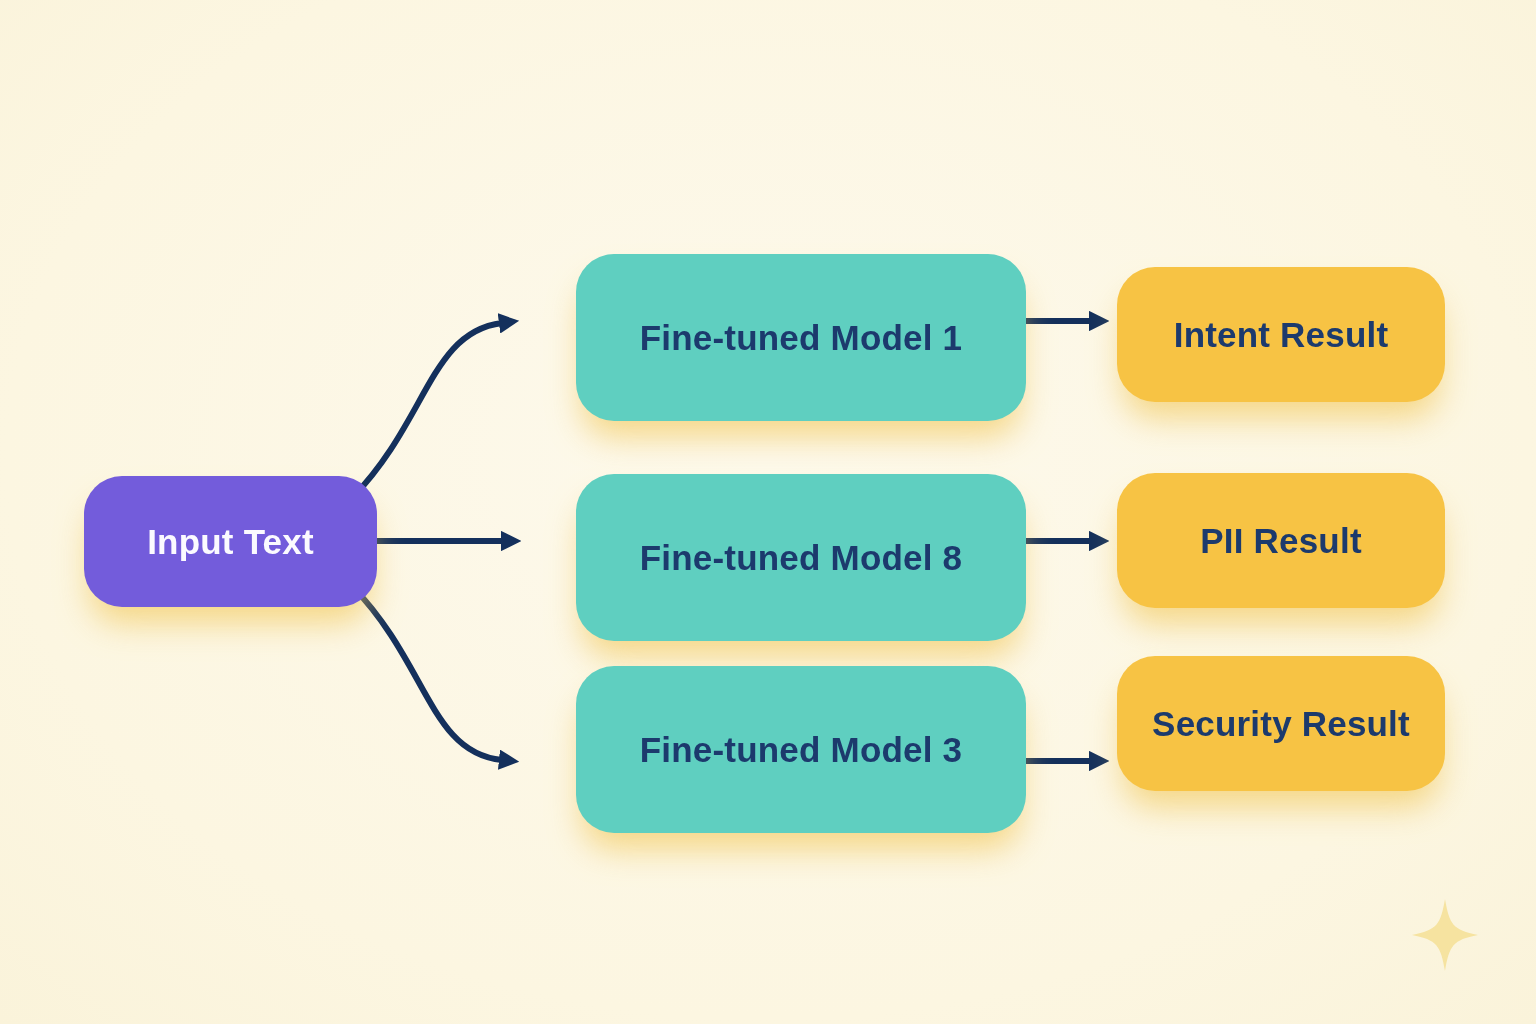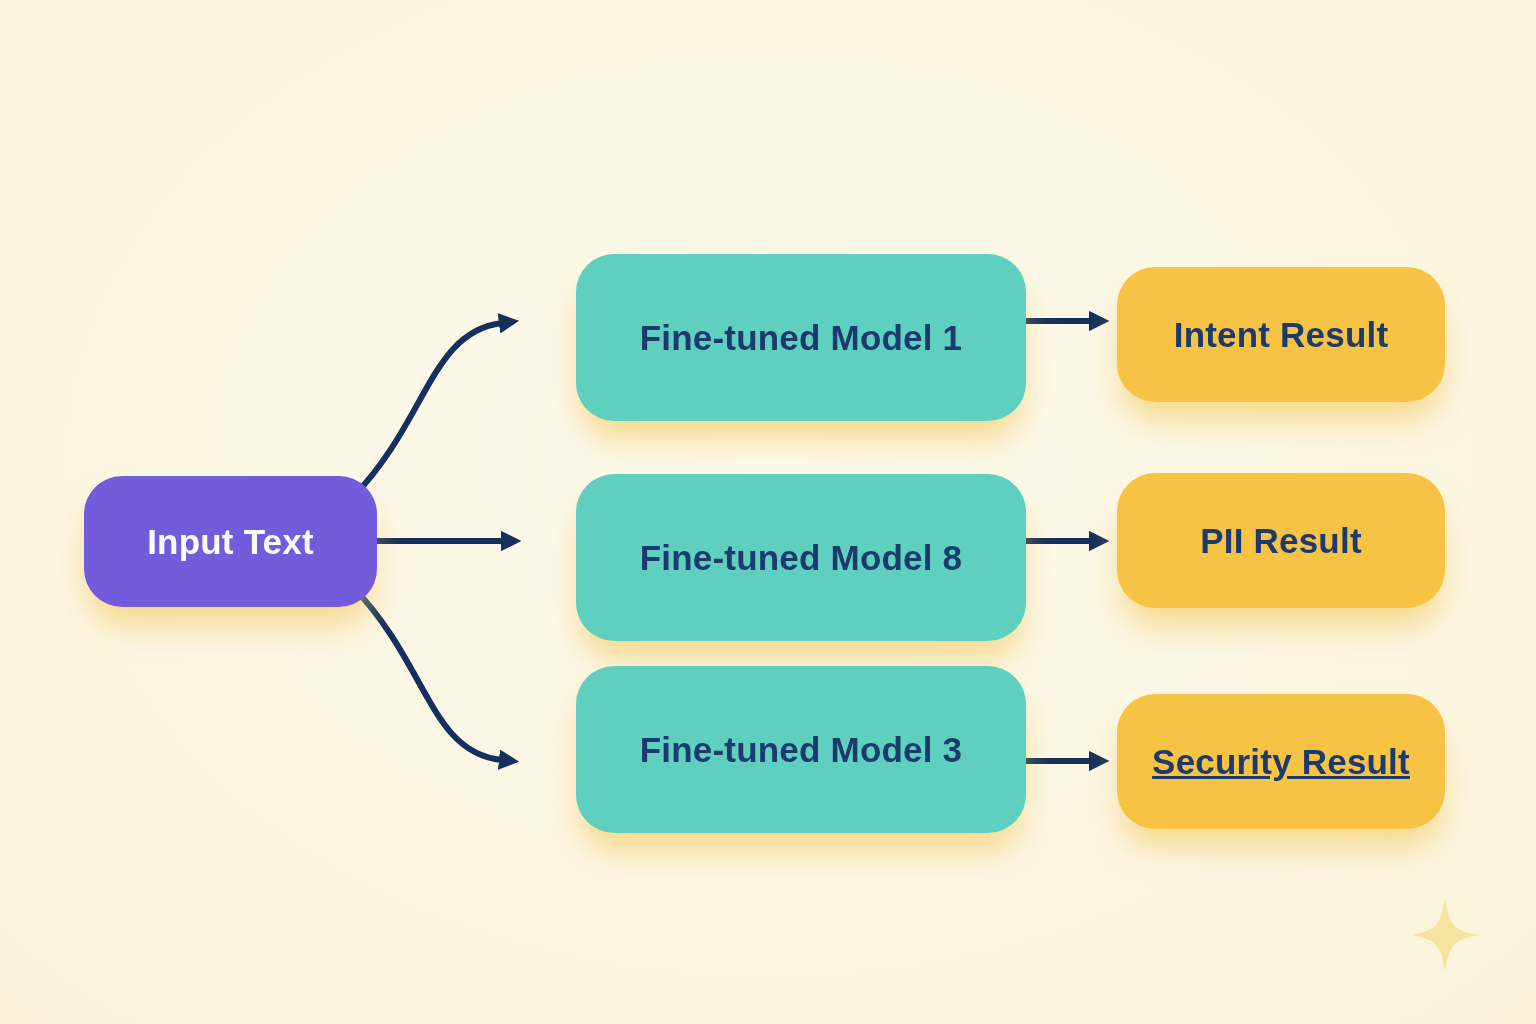--- a/index.html
+++ b/index.html
@@ -55,21 +55,21 @@
   .node-model.row-1 { top: 474px; }
   .node-model.row-2 { top: 666px; }
   .node-result {
     left: 1117px;
     width: 328px; height: 135px;
     background: #f7c344;
     color: #1c3a6d;
   }
   .node-result.row-0 { top: 253px; margin-top: 14px; }
   .node-result.row-1 { top: 473px; justify-content: center; }
-  .node-result.row-2 { top: 694px; text-decoration: underline; }
+  .node-result.row-2 { top: 656px; }
   .sparkle {
     position: absolute;
     left: 1410px; top: 898px;
     width: 70px; height: 74px;
   }
 </style>
 </head>
 <body>
 
 <div class="stage">

